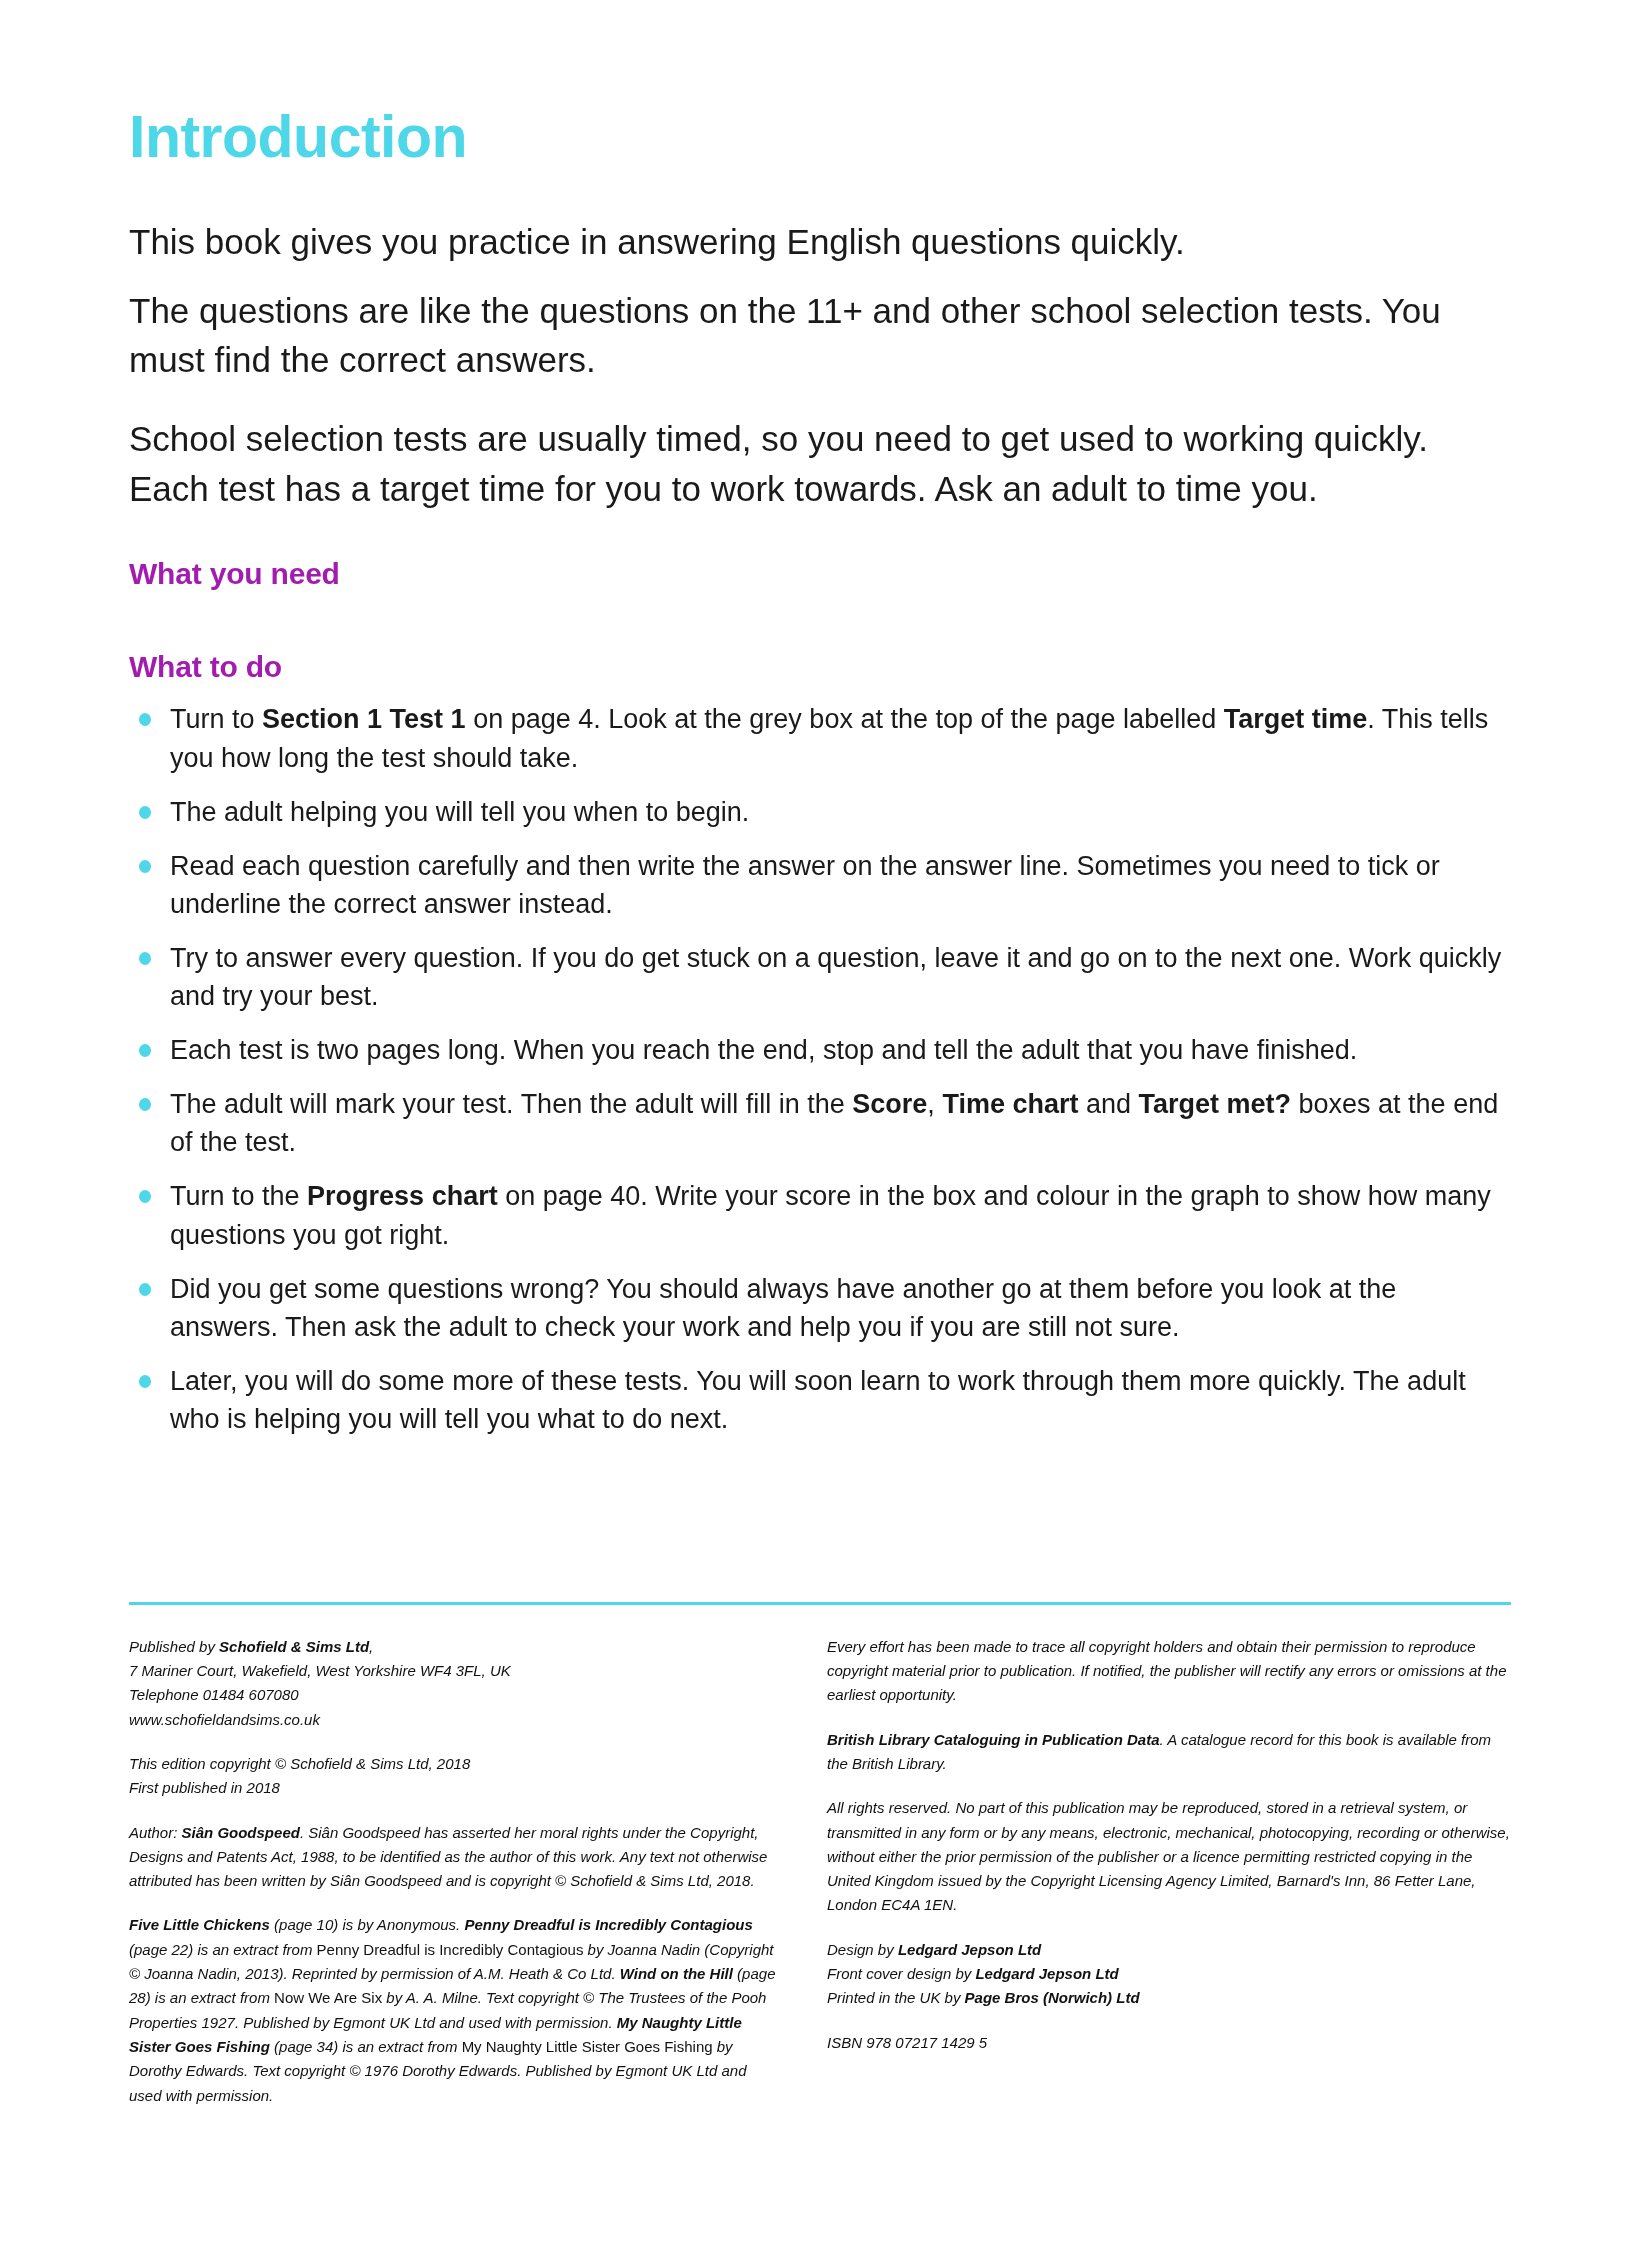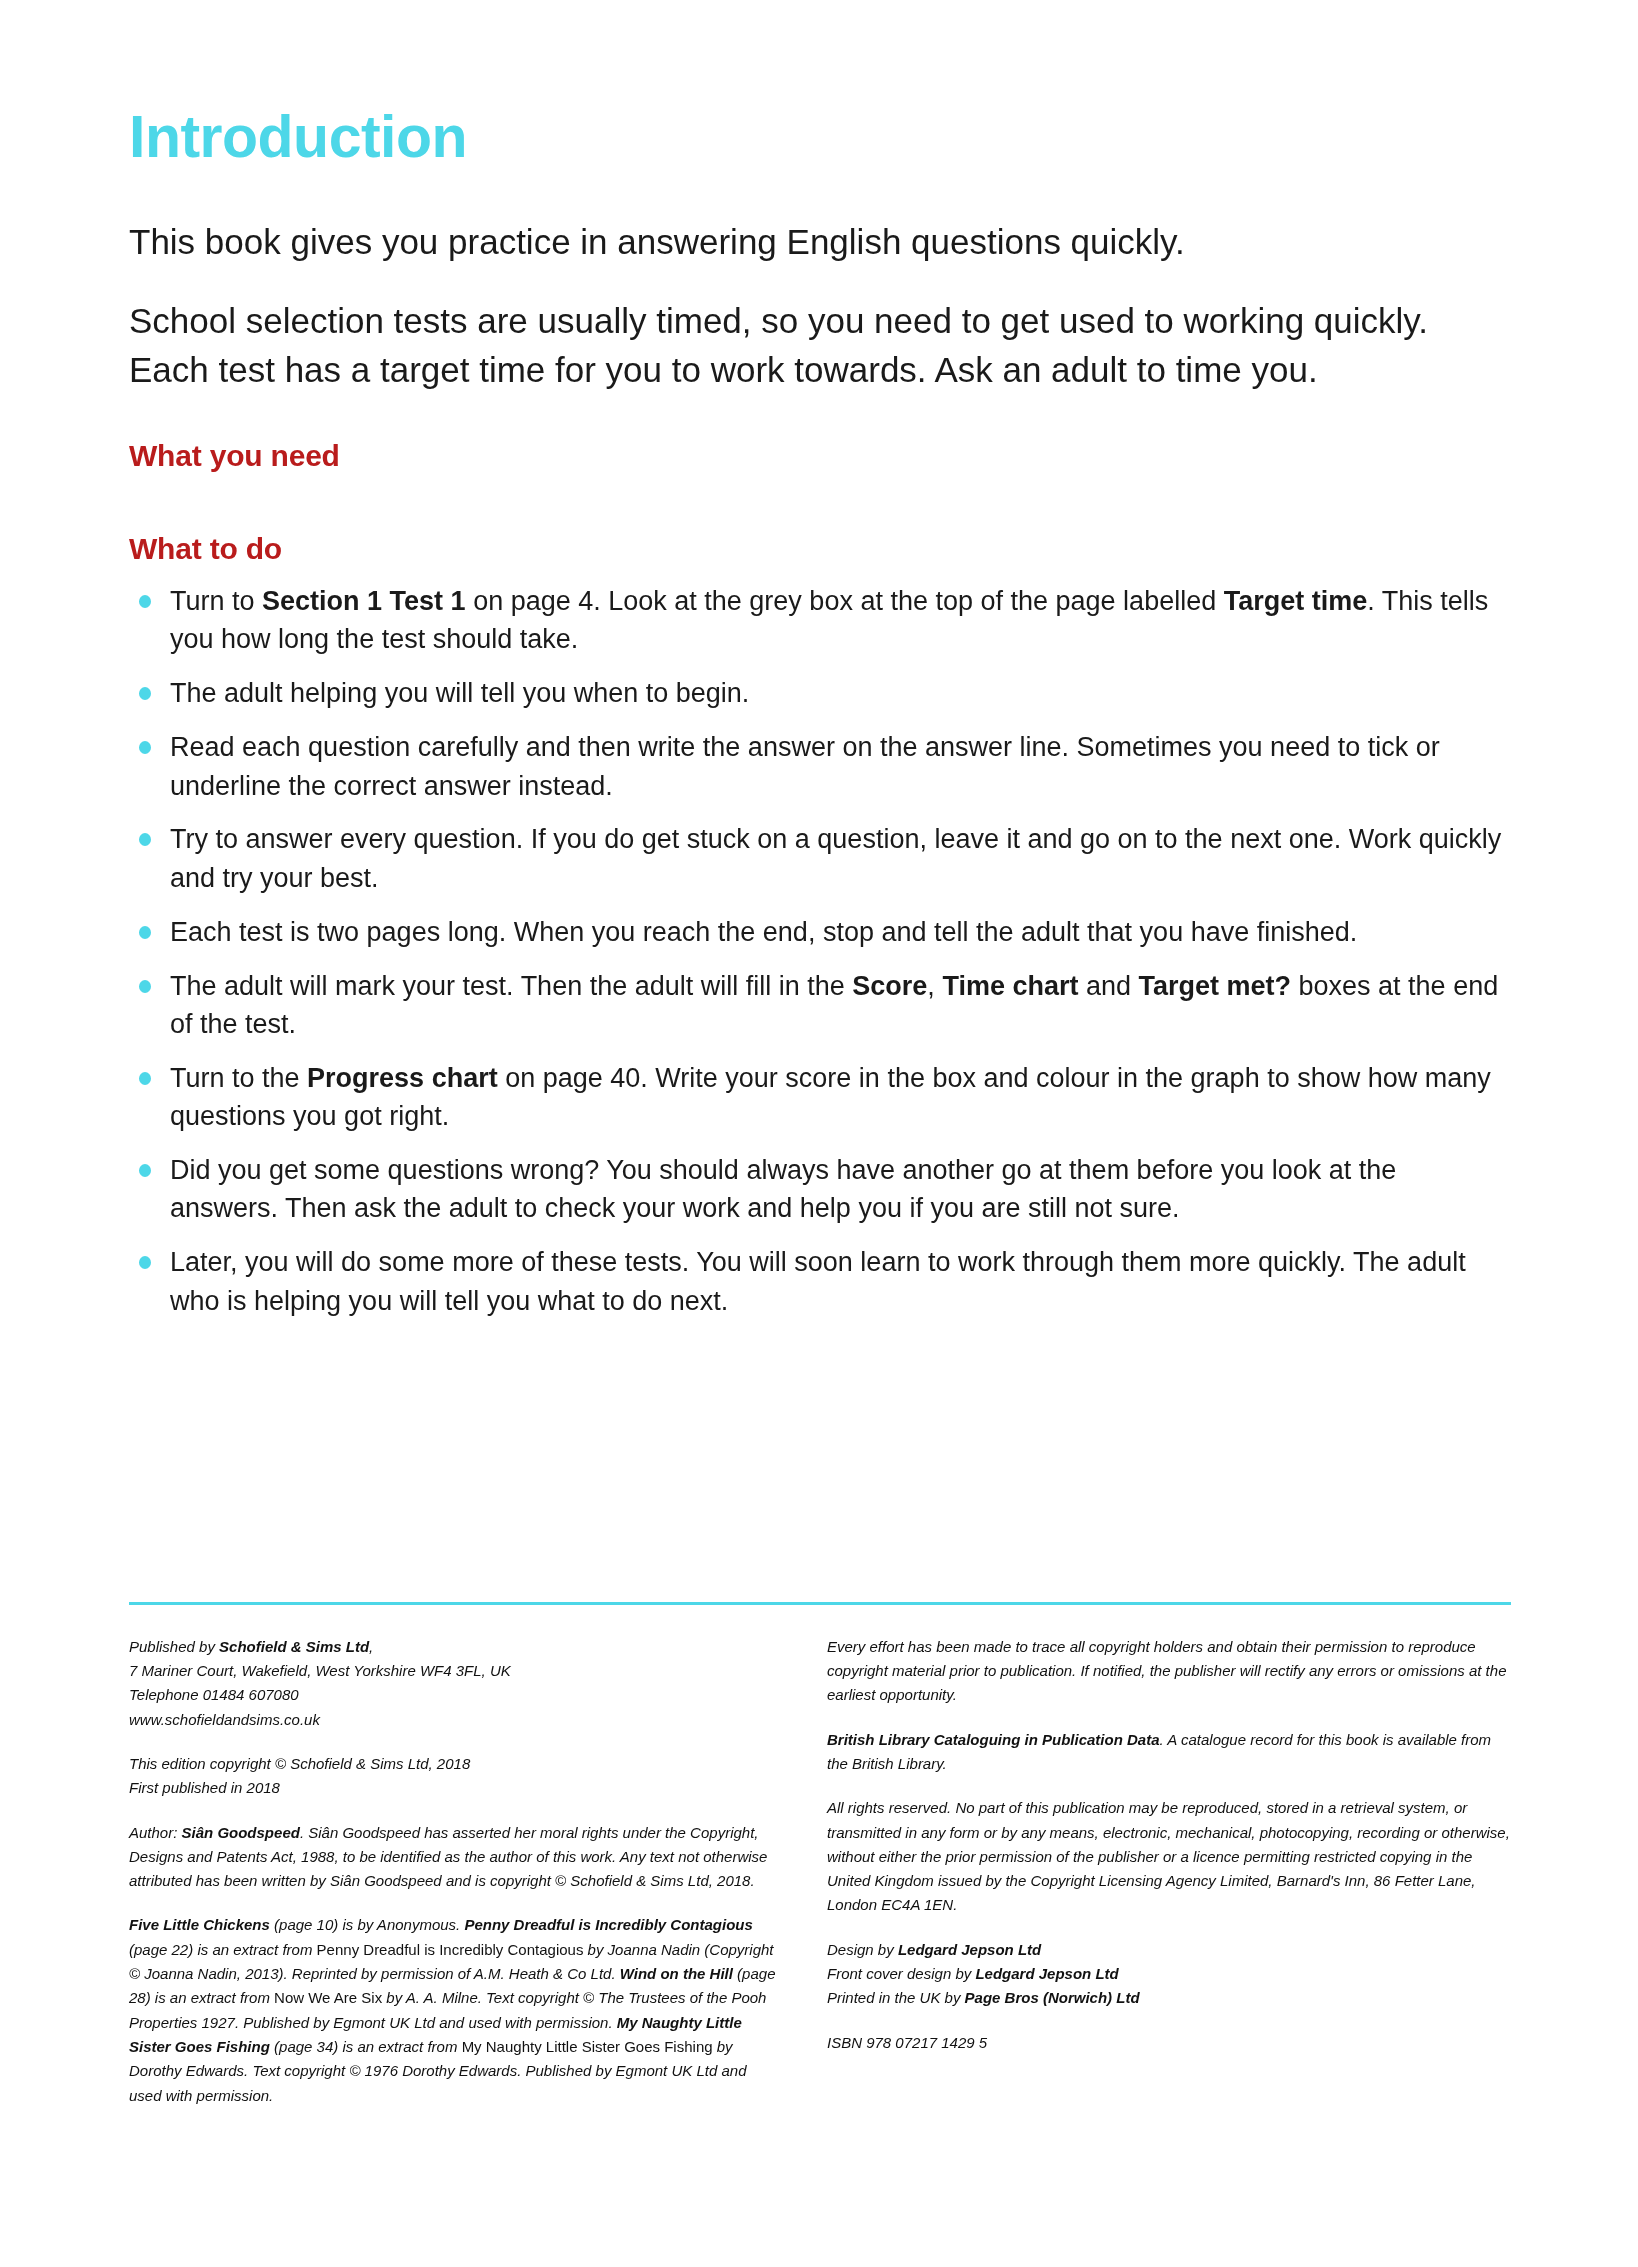--- a/index.html
+++ b/index.html
@@ -50,21 +50,21 @@
     color: #1a1a1a;
     margin: 0 0 19px 0;
     max-width: 1359px;
   }
   .intro-para:last-of-type { margin-bottom: 0; margin-top: 29px; }
 
   
   .section-heading {
     font-size: 30px;
     font-weight: bold;
-    color: #b91c1c;
+    color: #a21caf;
     margin: 42px 0 16.5px 0;
     letter-spacing: -0.2px;
   }
   .section-heading.first { margin-top: 44px; }
 
   
   ul.bullets {
     list-style: none;
     margin: 0;
     padding: 0;
@@ -141,20 +141,21 @@
 </head>
 <body>
 
 <div class="page">
 
   <div class="content">
 
     <h1 class="page-title">Introduction</h1>
 
     <p class="intro-para">This book gives you practice in answering English questions quickly.</p>
+    <p class="intro-para">The questions are like the questions on the 11+ and other school selection tests. You must find the correct answers.</p>
     <p class="intro-para">School selection tests are usually timed, so you need to get used to working quickly. Each test has a target time for you to work towards. Ask an adult to time you.</p>
 
     <h2 class="section-heading first">What you need</h2>
 
     <div class="needs-wrap">
     </div>
 
     <h2 class="section-heading">What to do</h2>
 
     <ul class="bullets todo" id="todo-list">

